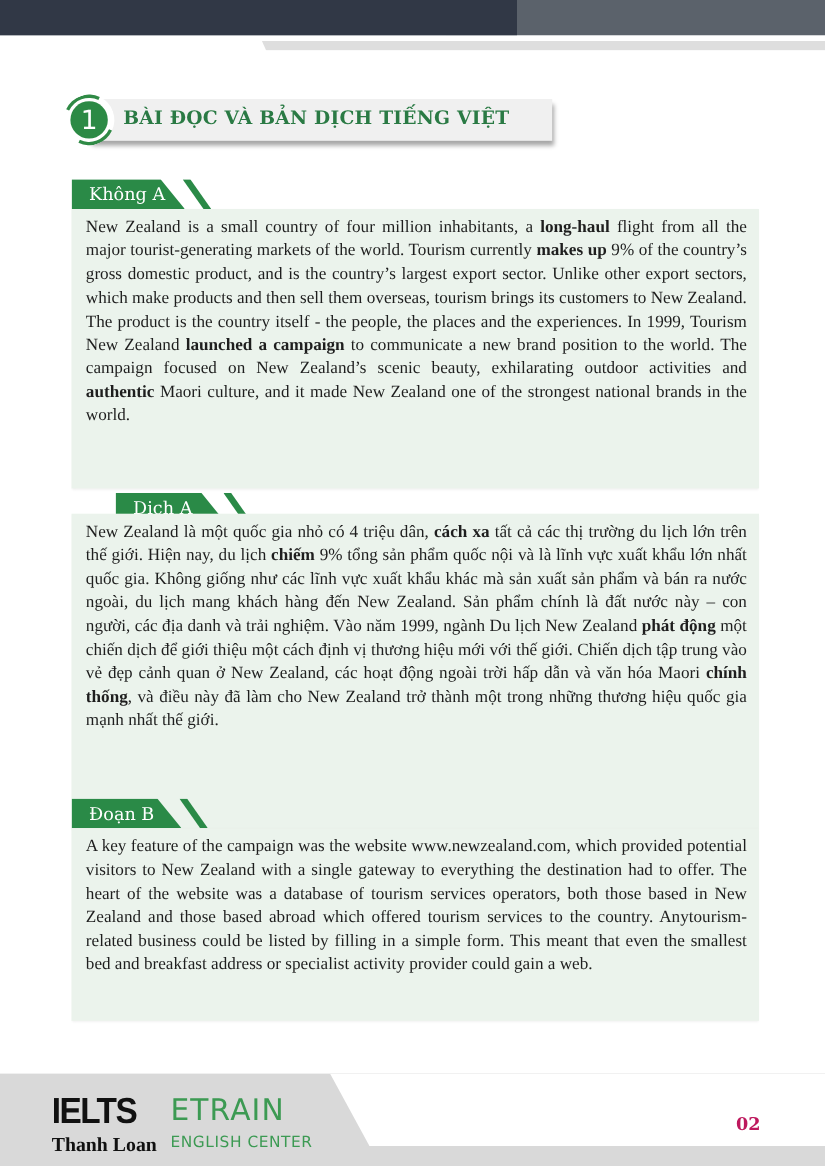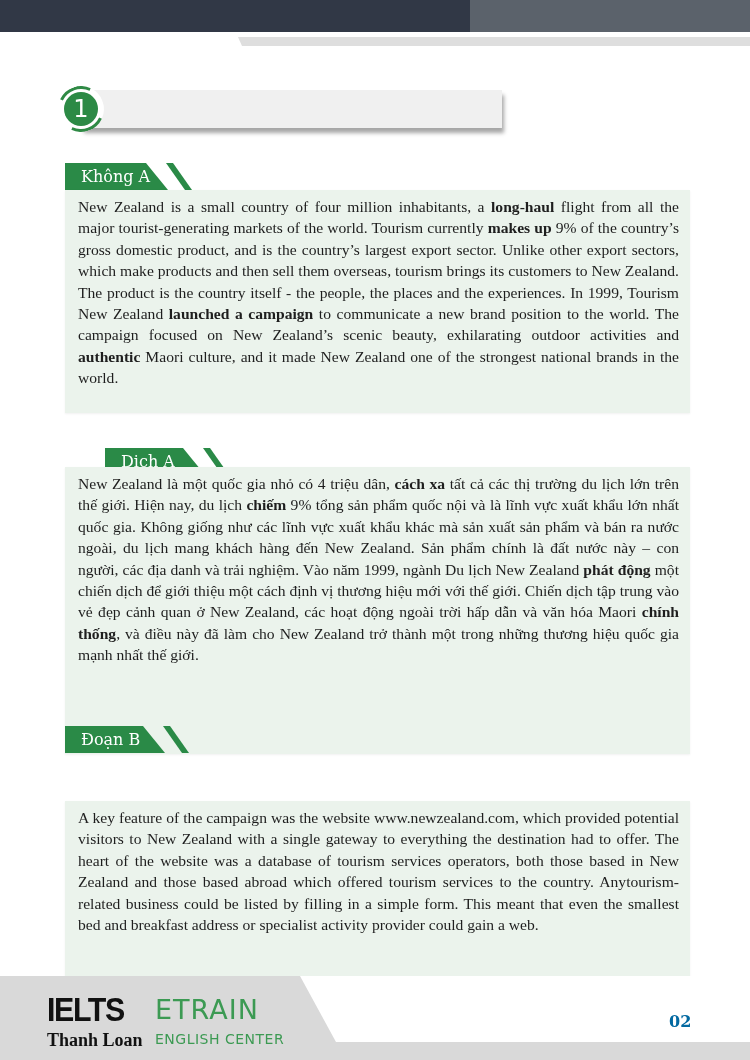--- a/index.html
+++ b/index.html
@@ -46,61 +46,62 @@
     clip-path: polygon(0 0, 100% 0, 100% 100%, 36px 100%); }
   .logo-ielts { position: absolute; left: 47px; top: 996px; font-family: "Liberation Sans", "DejaVu Sans", sans-serif; font-weight: bold;
     font-size: 33px; letter-spacing: -1.5px; color: #111; line-height: 28px; transform: scaleX(0.92); transform-origin: left; }
   .logo-thanh { position: absolute; left: 47px; top: 1030px; font-family: Liberation Serif, serif; font-weight: bold;
     font-size: 18px; color: #111; }
   .logo-etrain { position: absolute; left: 155px; top: 996px; font-family: "DejaVu Sans", "Liberation Sans", sans-serif;
     font-size: 27px; color: #3c9a53; letter-spacing: 1px; line-height: 28px; }
   .logo-english { position: absolute; left: 155px; top: 1031px; font-family: "DejaVu Sans", "Liberation Sans", sans-serif;
     font-size: 14px; color: #3c9a53; letter-spacing: 0.5px; }
   .page-number { position: absolute; left: 669px; top: 1012px; font-family: "DejaVu Serif", "Liberation Serif", serif; font-weight: bold;
-    font-size: 16px; color: #0369a1; }
+    font-size: 16px; color: #be185d; }
 </style>
 </head>
 <body>
 
 <div class="top-bar">
   <div class="top-bar-accent"></div>
   <div class="top-bar-dark"></div>
 </div>
 <div class="top-shelf"></div>
 
 <div class="section-heading">
   <div class="heading-banner"></div>
   <div class="heading-circle-outer"></div>
   <div class="heading-circle">1</div>
+  <div class="heading-title">BÀI ĐỌC VÀ BẢN DỊCH TIẾNG VIỆT</div>
 </div>
 
 <div class="tab" style="left:65px; top:163px; width:135px;">
   <div class="tab-shape" style="width:103px;"></div>
   <div class="tab-stripe" style="left:101px;"></div>
   <div class="tab-label">Không A</div>
 </div>
-<div class="text-box" style="top:190px; height:223px; padding-top:6px;">
+<div class="text-box" style="top:190px; height:254px; padding-top:6px;">
   <p><span>New Zealand is a small country of four million inhabitants, a </span><b>long-haul</b><span> flight from all the major tourist-generating markets of the world. Tourism currently </span><b>makes up</b><span> 9% of the country’s gross domestic product, and is the country’s largest export sector. Unlike other export sectors, which make products and then sell them overseas, tourism brings its customers to New Zealand. The product is the country itself - the people, the places and the experiences. In 1999, Tourism New Zealand </span><b>launched a campaign</b><span> to communicate a new brand position to the world. The campaign focused on New Zealand’s scenic beauty, exhilarating outdoor activities and </span><b>authentic</b><span> Maori culture, and it made New Zealand one of the strongest national brands in the world.</span></p>
 </div>
 
 <div class="tab" style="left:65px; top:448px; width:135px;margin-left:40px;">
   <div class="tab-shape" style="width:100px;"></div>
   <div class="tab-stripe" style="left:98px;"></div>
   <div class="tab-label">Dịch A</div>
 </div>
 <div class="text-box" style="top:467px; height:287px; padding-top:6px;">
   <p><span>New Zealand là một quốc gia nhỏ có 4 triệu dân, </span><b>cách xa</b><span> tất cả các thị trường du lịch lớn trên thế giới. Hiện nay, du lịch </span><b>chiếm</b><span> 9% tổng sản phẩm quốc nội và là lĩnh vực xuất khẩu lớn nhất quốc gia. Không giống như các lĩnh vực xuất khẩu khác mà sản xuất sản phẩm và bán ra nước ngoài, du lịch mang khách hàng đến New Zealand. Sản phẩm chính là đất nước này – con người, các địa danh và trải nghiệm. Vào năm 1999, ngành Du lịch New Zealand </span><b>phát động</b><span> một chiến dịch để giới thiệu một cách định vị thương hiệu mới với thế giới. Chiến dịch tập trung vào vẻ đẹp cảnh quan ở New Zealand, các hoạt động ngoài trời hấp dẫn và văn hóa Maori </span><b>chính thống</b><span>, và điều này đã làm cho New Zealand trở thành một trong những thương hiệu quốc gia mạnh nhất thế giới.</span></p>
 </div>
 
 <div class="tab" style="left:65px; top:726px; width:135px;padding-left:19px;">
   <div class="tab-shape" style="width:100px;"></div>
   <div class="tab-stripe" style="left:98px;"></div>
   <div class="tab-label">Đoạn B</div>
 </div>
-<div class="text-box" style="top:753px; height:175px; padding-top:6px;margin-top:48px;">
+<div class="text-box" style="top:753px; height:175px; padding-top:6px;">
   <p><span>A key feature of the campaign was the website www.newzealand.com, which provided potential visitors to New Zealand with a single gateway to everything the destination had to offer. The heart of the website was a database of tourism services operators, both those based in New Zealand and those based abroad which offered tourism services to the country. Anytourism-related business could be listed by filling in a simple form. This meant that even the smallest bed and breakfast address or specialist activity provider could gain a web.</span></p>
 </div>
 
 <div class="footer-band"></div>
 <div class="footer-white"></div>
 <div class="logo-ielts">IELTS</div>
 <div class="logo-thanh">Thanh Loan</div>
 <div class="logo-etrain">ETRAIN</div>
 <div class="logo-english">ENGLISH CENTER</div>
 <div class="page-number">02</div>

